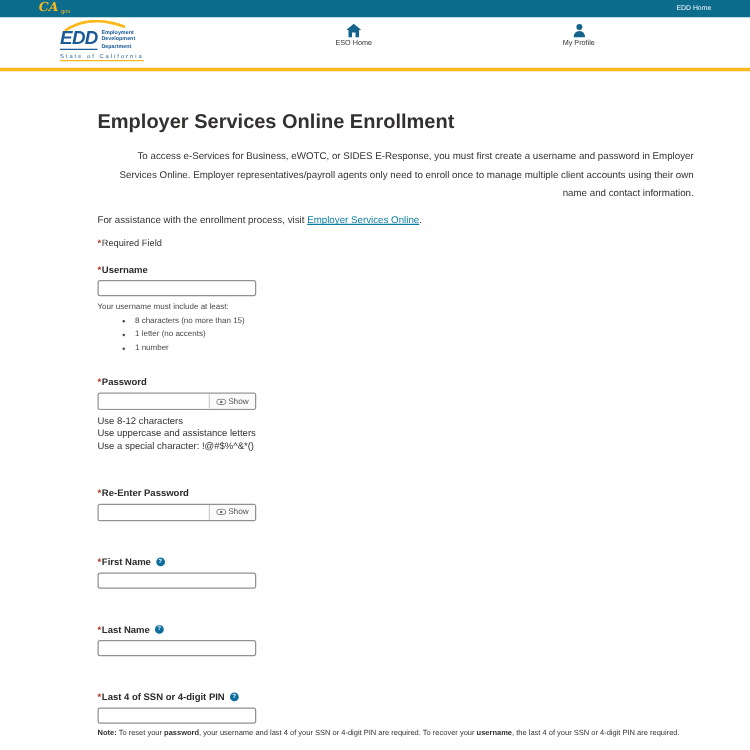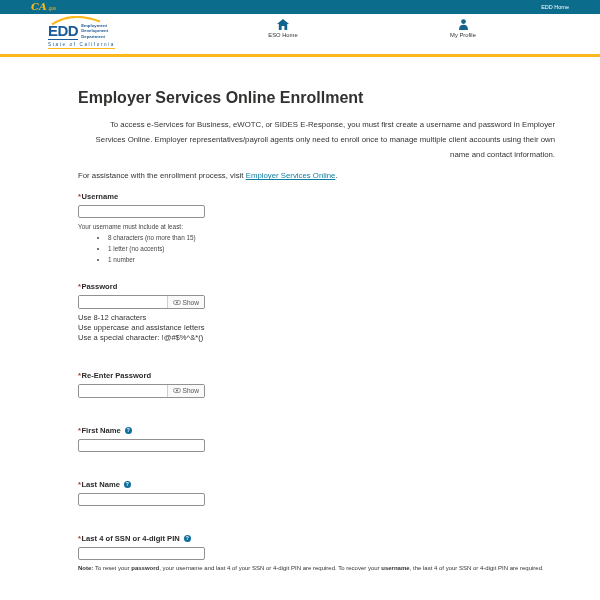--- a/index.html
+++ b/index.html
@@ -13,21 +13,21 @@
   .ca-script { font-family:"DejaVu Serif", serif; font-style:italic; font-weight:bold;
     font-size:10px; color:#FDB81E; }
   .ca-gov { font-size:4.5px; color:#FDB81E; margin-left:1px; margin-bottom:1px; }
   .edd-home-link { font-size:5.5px; color:#fff; text-decoration:none; cursor:pointer; }
 
   
   .site-header { height:40px; background:#fff; position:relative; }
   .edd-logo { position:absolute; left:48px; top:2px; cursor:pointer; }
   .edd-swoosh { display:block; margin-left:2px; }
   .edd-row { display:flex; align-items:flex-start; margin-top:-2px; }
-  .edd-big { font-size:15px; font-weight:bold; color:#1A5A96;
+  .edd-big { font-size:15px; font-weight:bold; font-style:italic; color:#1A5A96;
     letter-spacing:-0.5px; line-height:1; border-bottom:1px solid #1A5A96; padding-bottom:1px; }
   .edd-lines { margin-left:3px; font-size:4.3px; font-weight:bold; color:#1A5A96; line-height:1.25; }
   .edd-tagline { font-size:4.6px; color:#1A5A96; letter-spacing:1.6px; margin-top:1.5px;
     border-bottom:1px solid #FDB81E; padding-bottom:1px; }
   .nav-item { position:absolute; top:5px; width:80px; display:flex; flex-direction:column;
     align-items:center; gap:2px; cursor:pointer; }
   .nav-eso { left:243px; }
   .nav-profile { left:423px; }
   .nav-label { font-size:5.8px; color:#333; }
   .gold-rule { height:3px; background:#FDB81E; }
@@ -112,20 +112,21 @@
 <div class="gold-rule"></div>
 
 <div class="main">
 
   <h1 class="page-title">Employer Services Online Enrollment</h1>
 
   <p class="intro">To access e-Services for Business, eWOTC, or SIDES E-Response, you must first create a username and password in Employer Services Online. Employer representatives/payroll agents only need to enroll once to manage multiple client accounts using their own name and contact information.</p>
 
   <p class="assist"><span>For assistance with the enrollment process, visit </span><a class="link">Employer Services Online</a><span>.</span></p>
 
+  <p class="required-note"><span class="ast">*</span><span>Required Field</span></p>
 
   <div class="sec" style="margin-top:12px;">
     <label class="field-label">
         <span class="ast">*</span>
         <span>Username</span>
       </label>
     <input type="text" class="text-input" style="">
     <div class="hint-title">Your username must include at least:</div>
     <ul class="hint-list">
       <li>8 characters (no more than 15)</li>

